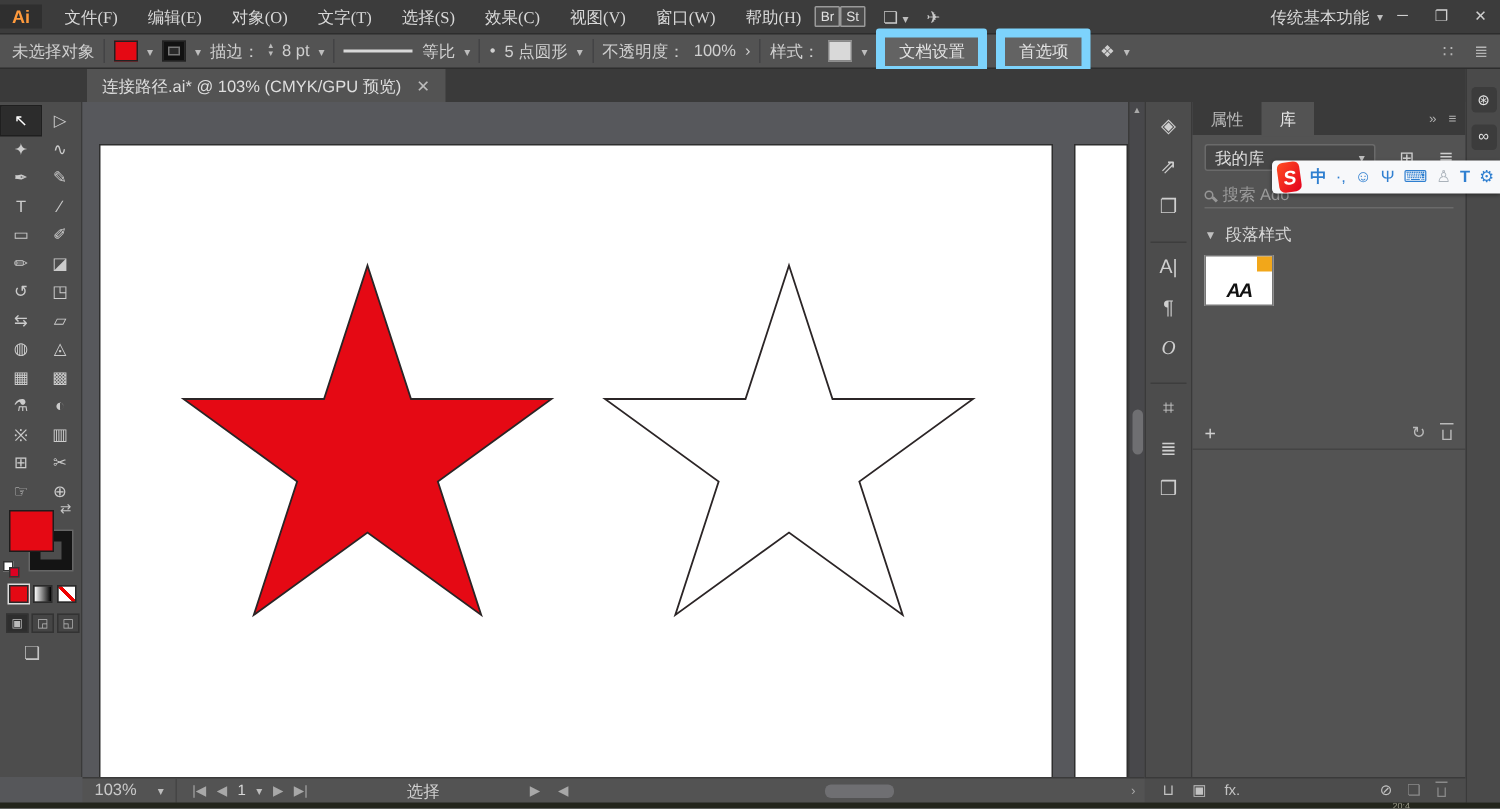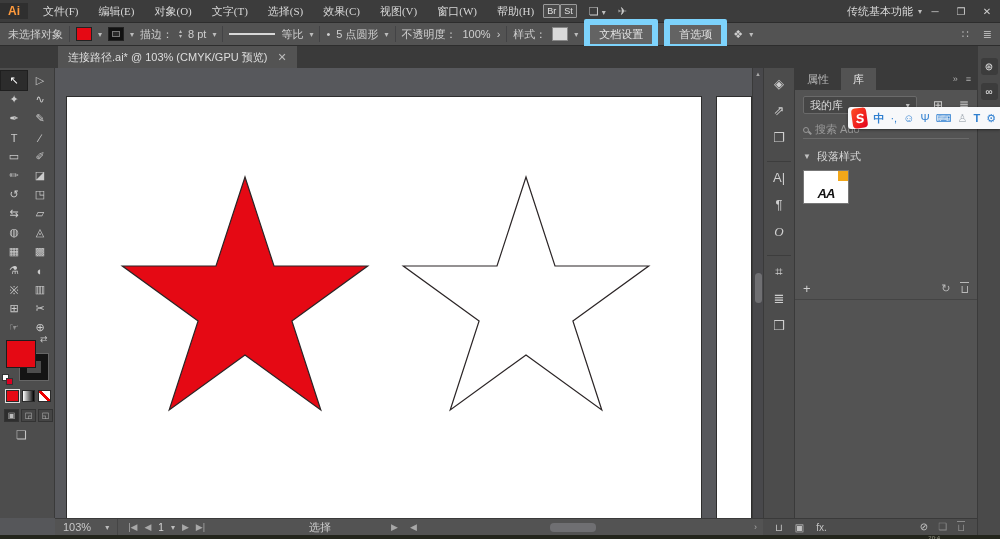--- a/index.html
+++ b/index.html
@@ -120,21 +120,21 @@
             border-left:1px solid #3a3a3a; display:flex; flex-direction:column; align-items:center; padding-top:12px; gap:8px; }
   .fstrip .fic { width:17px; height:17px; background:#3c3c3c; border-radius:3px; color:#e5e5e5;
                  display:flex; align-items:center; justify-content:center; font-size:10px; }
 
   
   .statusbar { position:absolute; left:55px; top:518px; width:708px; height:17px; background:#535353;
                border-top:1px solid #3a3a3a; display:flex; align-items:center; color:#c9c9c9; }
   .zoombox { display:flex; align-items:center; gap:14px; padding:0 8px; border-right:1px solid #454545; height:100%; }
   .abnav { display:flex; align-items:center; gap:7px; padding:0 10px; color:#a8a8a8; font-size:9px; }
   .abnav .num { color:#d8d8d8; font-size:10px; }
-  .stat-label { margin-left:94px; color:#cfcfcf;font-family:Liberation Serif, serif; }
+  .stat-label { margin-left:56px; color:#cfcfcf;font-family:Liberation Serif, serif; }
   .stat-arrows { margin-left:60px; display:flex; gap:12px; font-size:9px; color:#a8a8a8; }
   .hthumb { position:absolute; left:495px; top:4px; width:46px; height:9px; background:#6f6f72; border-radius:4px; }
   .hend { position:absolute; right:6px; top:3px; font-size:9px; color:#a8a8a8; }
   .pfooter { position:absolute; left:763px; top:518px; width:214px; height:17px; background:#4c4c4c;
              border-top:1px solid #3a3a3a; display:flex; align-items:center; gap:12px; padding:0 12px;
              color:#c2c2c2; font-size:10px; }
   .pfooter .dim { color:#8a8a8a; }
   .pfooter .rgt { margin-left:auto; display:flex; gap:10px; }
 
   

